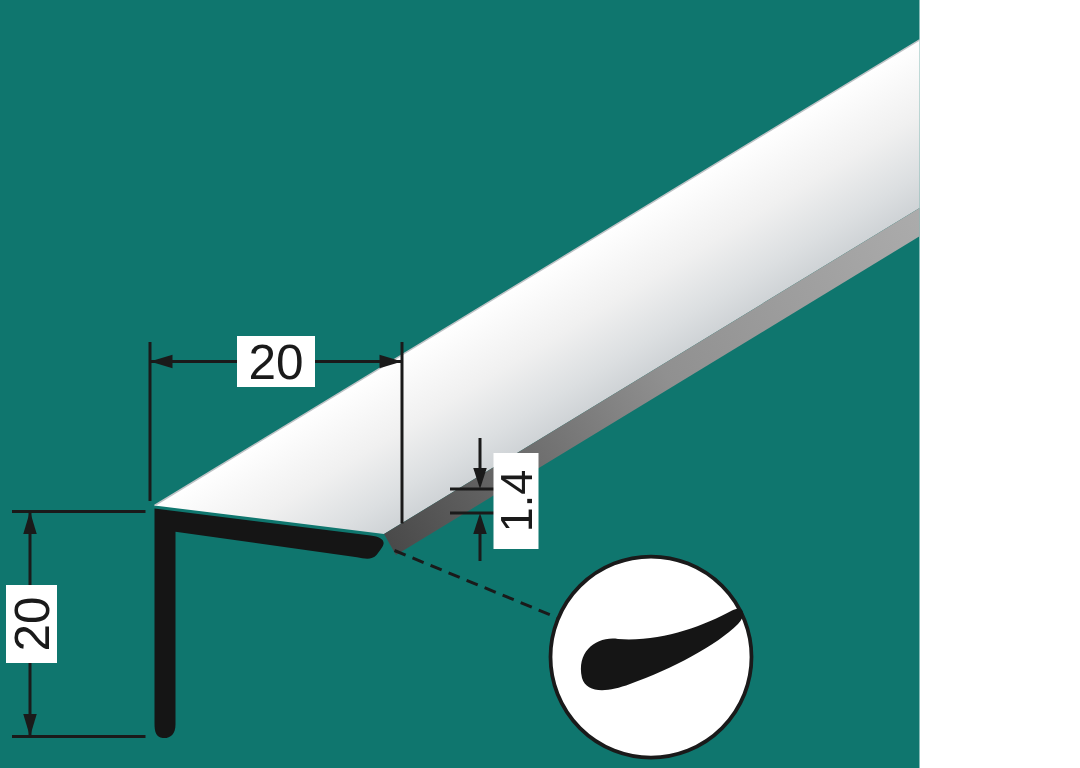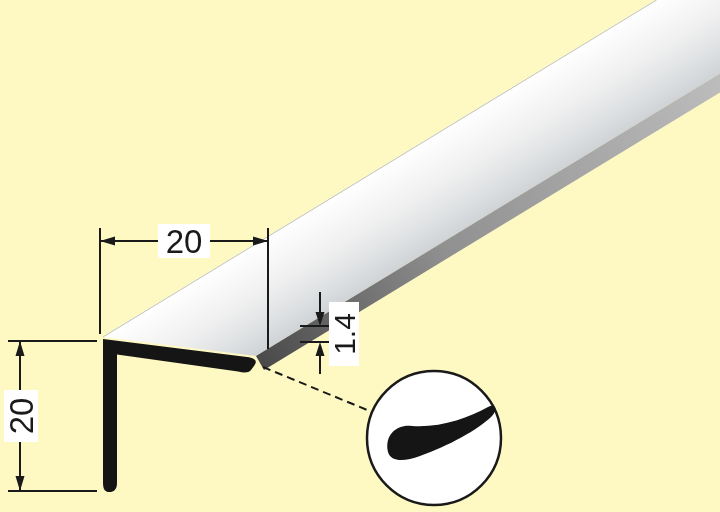--- a/index.html
+++ b/index.html
@@ -1,19 +1,19 @@
 <!DOCTYPE html>
 <html><head>
 <meta charset="utf-8">
 <style>
   html, body { margin: 0; padding: 0; background: #ffffff; }
   .stage {
-    width: 720px; height: 512px;
+    width: 613px; height: 512px;
     position: relative;
-    background: #fef9c3;
+    background: #0f766e;
     overflow: hidden;
   }
   svg { display: block; }
   text {
     font-family: "Liberation Sans", "DejaVu Sans", sans-serif;
     fill: #1a1a1a;
   }
   .dim-text   { font-size: 33px; }
   .dim-text-sm{ font-size: 30px; }
 </style>

